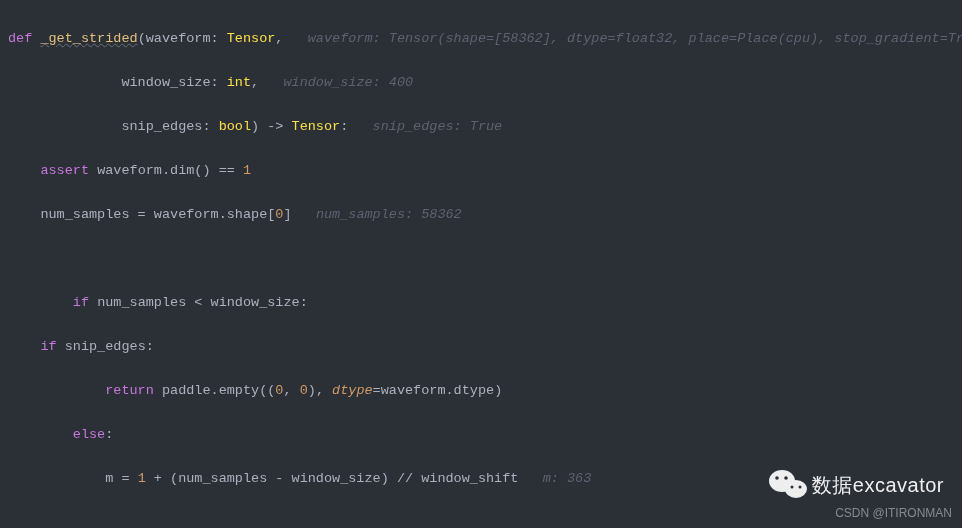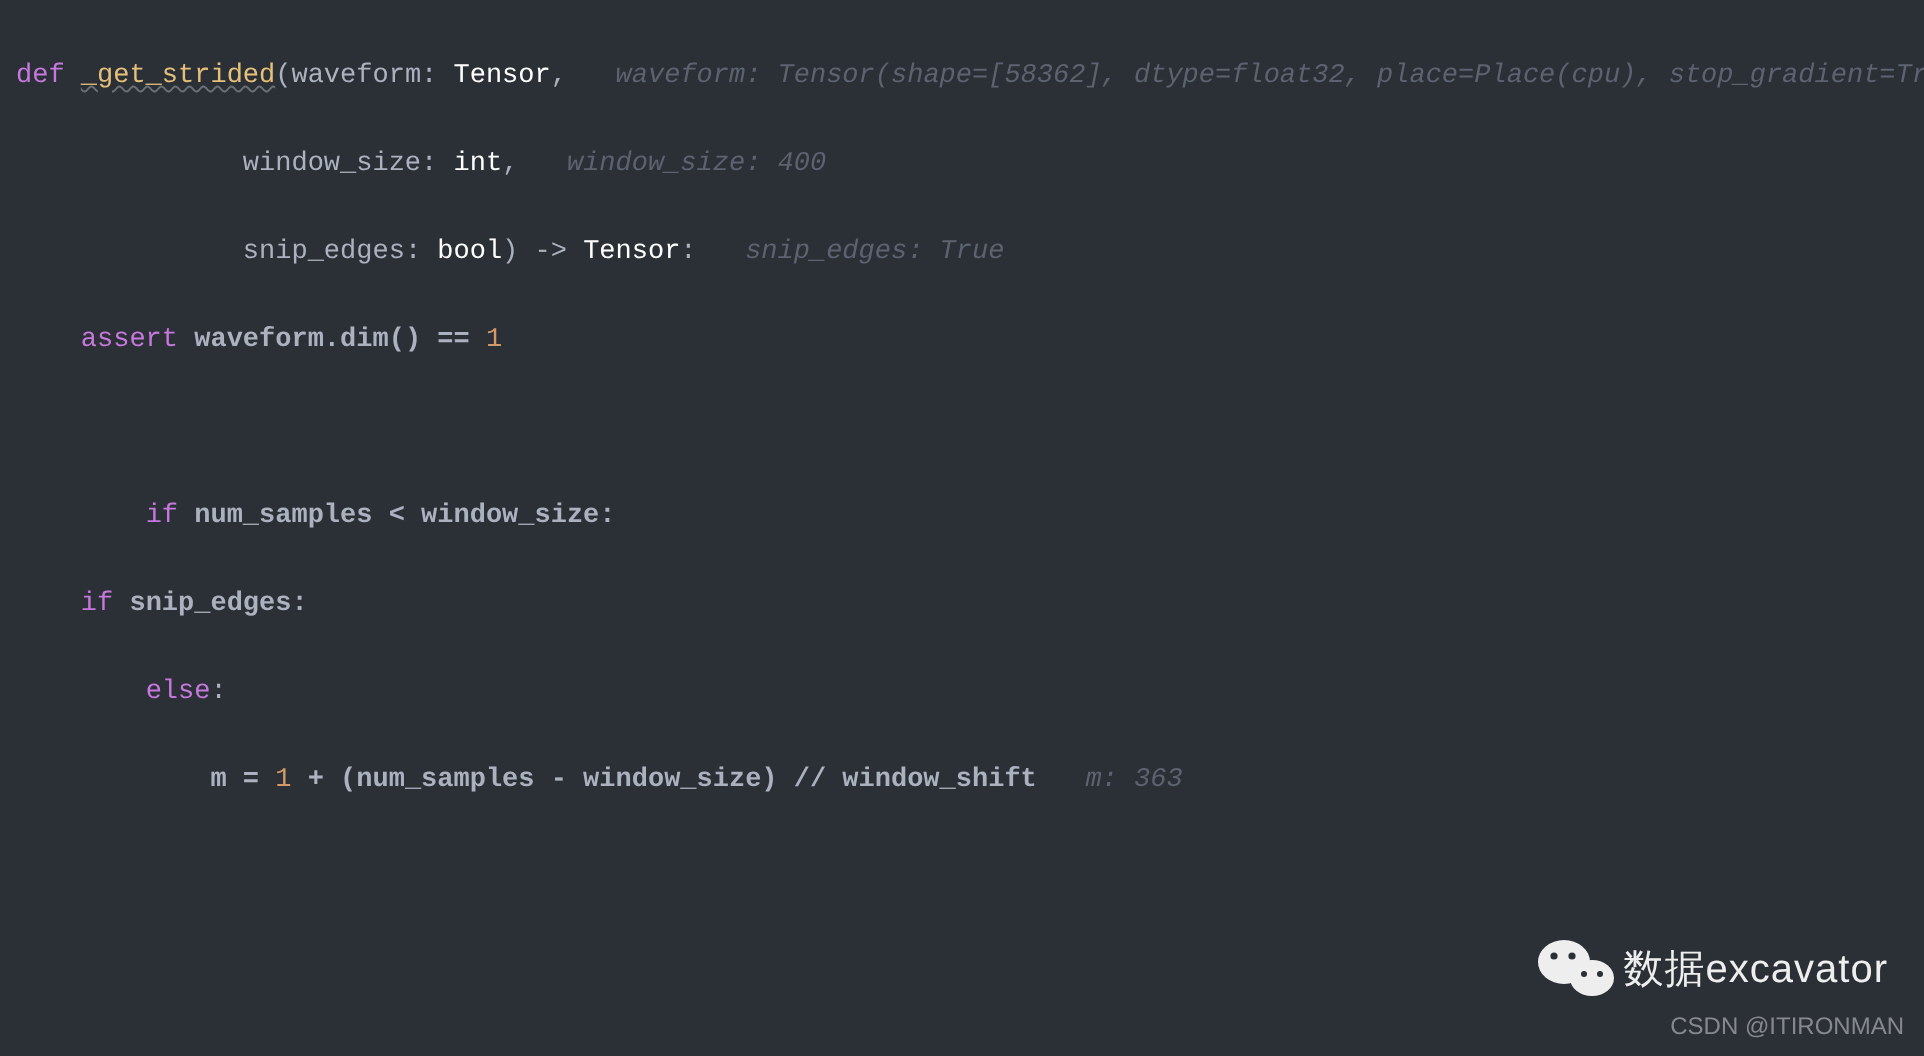--- a/index.html
+++ b/index.html
@@ -12,23 +12,23 @@
     width:962px;
     height:528px;
     overflow:hidden;
     position:relative;
   }
   .editor { padding:6px 0 0 8px; white-space:pre; }
   .line { height:22px; }
   .kw    { color:#c678dd;text-align:right; } 
   .fn    { color:#e5c07b; } 
   .fnund { text-decoration: underline wavy #6b6f77; text-decoration-thickness:1px; }
-  .id    { color:#abb2bf;font-weight:bold; }
+  .id    { color:#abb2bf; }
   .param { color:#abb2bf; }
-  .type  { color:#ffffff; } 
+  .type  { color:#fde047; } 
   .num   { color:#d19a66; }
   .op    { color:#abb2bf; }
   .pn    { color:#abb2bf; }
   .hint  { color:#5c6370; font-style:italic; }
   .dtkw  { color:#d19a66; font-style:italic; }
   .overlay {
     position:absolute;
     right:18px;
     bottom:26px;
     color:#ffffff;
@@ -56,23 +56,25 @@
   }
 </style>
 </head>
 <body>
 
 <div class="editor">
 <div class="line"><span class="kw">def </span><span class="fn fnund">_get_strided</span><span class="pn">(</span><span class="param">waveform</span><span class="op">: </span><span class="type">Tensor</span><span class="pn">,   </span><span class="hint">waveform: Tensor(shape=[58362], dtype=float32, place=Place(cpu), stop_gradient=True,</span></div>
 <div class="line"><span>              </span><span class="param">window_size</span><span class="op">: </span><span class="type">int</span><span class="pn">,   </span><span class="hint">window_size: 400</span></div>
 <div class="line"><span>              </span><span class="param">snip_edges</span><span class="op">: </span><span class="type">bool</span><span class="pn">) -&gt; </span><span class="type">Tensor</span><span class="pn">:   </span><span class="hint">snip_edges: True</span></div>
 <div class="line"><span>    </span><span class="kw">assert </span><span class="id">waveform.dim() == </span><span class="num">1</span></div>
+<div class="line"><span>    </span><span class="id">num_samples = waveform.shape[</span><span class="num">0</span><span class="pn">]   </span><span class="hint">num_samples: 58362</span></div>
 <div class="line"></div>
 <div class="line"><span>        </span><span class="kw">if </span><span class="id">num_samples &lt; window_size:</span></div>
 <div class="line"><span>    </span><span class="kw">if </span><span class="id">snip_edges:</span></div>
+<div class="line"><span>            </span><span class="kw">return </span><span class="id">paddle.empty((</span><span class="num">0</span><span class="pn">, </span><span class="num">0</span><span class="pn">), </span><span class="dtkw">dtype</span><span class="id">=waveform.dtype)</span></div>
 <div class="line"><span>        </span><span class="kw">else</span><span class="pn">:</span></div>
 <div class="line"><span>            </span><span class="id">m = </span><span class="num">1</span><span class="id"> + (num_samples - window_size) // window_shift   </span><span class="hint">m: 363</span></div>
 
 
 
 
 
 
 
 

